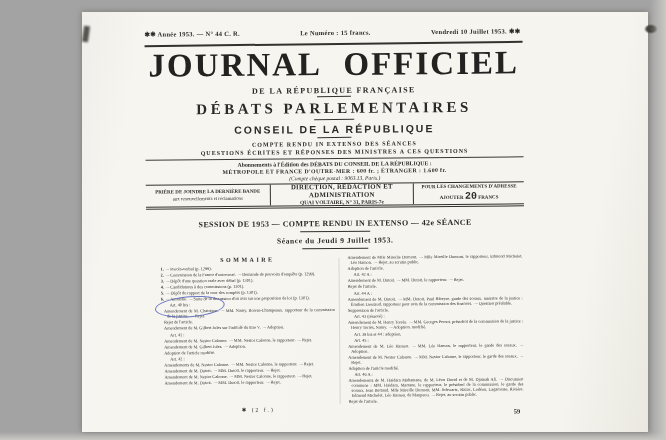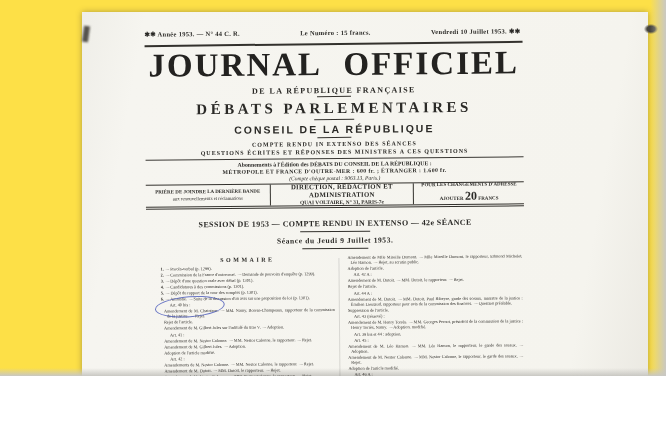--- a/index.html
+++ b/index.html
@@ -1,16 +1,16 @@
 <!DOCTYPE html>
 <html><head>
 <meta charset="utf-8">
 <style>
   html,body{margin:0;padding:0;}
-  .canvas{position:relative;width:666px;height:376px;background:#fde047;overflow:hidden;
+  .canvas{position:relative;width:666px;height:440px;background:#a3a3a3;overflow:hidden;
           font-family:"Liberation Serif","DejaVu Serif",serif;color:#2b2a27;}
   .page{position:absolute;left:82px;top:12px;width:566px;height:420px;
         background:linear-gradient(100deg,#efeee8 0%,#f6f5f0 10%,#f5f4ee 86%,#eae8e1 100%);
         box-shadow:0 0 6px rgba(60,58,52,.4);}
   .content{position:absolute;inset:0;transform:rotate(-0.5deg);transform-origin:333px 210px;}
   
   .smudge-left{position:absolute;left:83px;top:26px;width:6px;height:16px;background:#55534e;
                filter:blur(1.2px);transform:rotate(8deg);}
   .blob-tr{position:absolute;left:644px;top:24px;width:14px;height:10px;
            background:radial-gradient(ellipse at center,#45433d 0 40%,transparent 72%);}
@@ -48,21 +48,21 @@
            border-top:1.4px solid #33312d;border-bottom:3px double #33312d;box-sizing:border-box;}
   .infobox .cell{display:flex;flex-direction:column;justify-content:center;text-align:center;
                  padding:1px 3px;box-sizing:border-box;}
   .cell-l{width:33%;border-right:1px solid #33312d;}
   .cell-c{width:38%;border-right:1px solid #33312d;}
   .cell-r{width:29%;}
   .box-s1{font-size:5px;font-weight:bold;line-height:1.3;}
   .box-s2{font-size:4.8px;line-height:1.3;}
   .box-c1{font-size:6.8px;font-weight:bold;letter-spacing:.3px;line-height:1.25;}
   .box-c2{font-size:5.4px;font-weight:bold;line-height:1.3;}
-  .box-num{font-size:12px;font-weight:bold;}
+  .box-num{font-size:10px;font-weight:bold;font-family:Liberation Mono, monospace;}
   
   .session{position:absolute;left:146px;top:219px;width:378px;text-align:center;
            font-size:8px;font-weight:bold;letter-spacing:.4px;}
   .seance{position:absolute;left:146px;top:236px;width:378px;text-align:center;
           font-size:7.5px;font-weight:bold;letter-spacing:.6px;}
   
   .col{position:absolute;top:256px;height:152px;overflow:hidden;}
   .col-left{left:160px;width:174px;}
   .col-right{left:344px;width:178px;}
   .col-divider{position:absolute;left:338px;top:258px;width:1px;height:146px;background:rgba(50,48,44,.15);}

